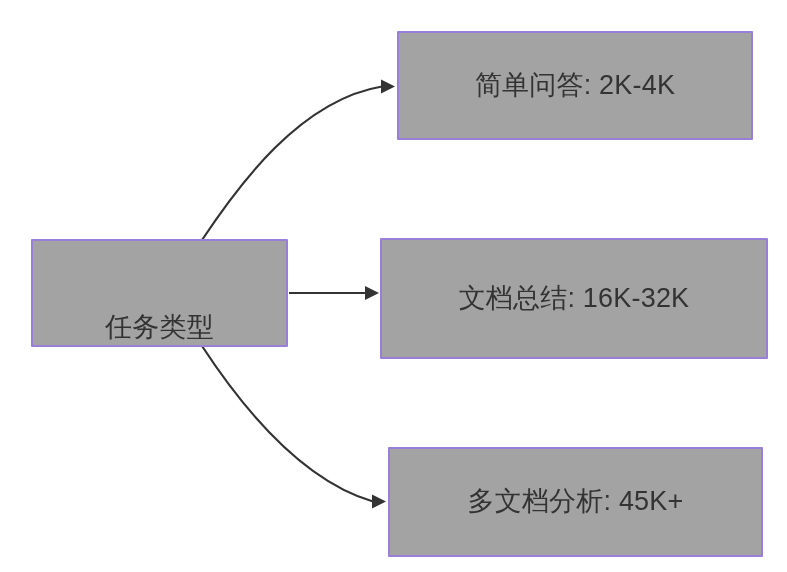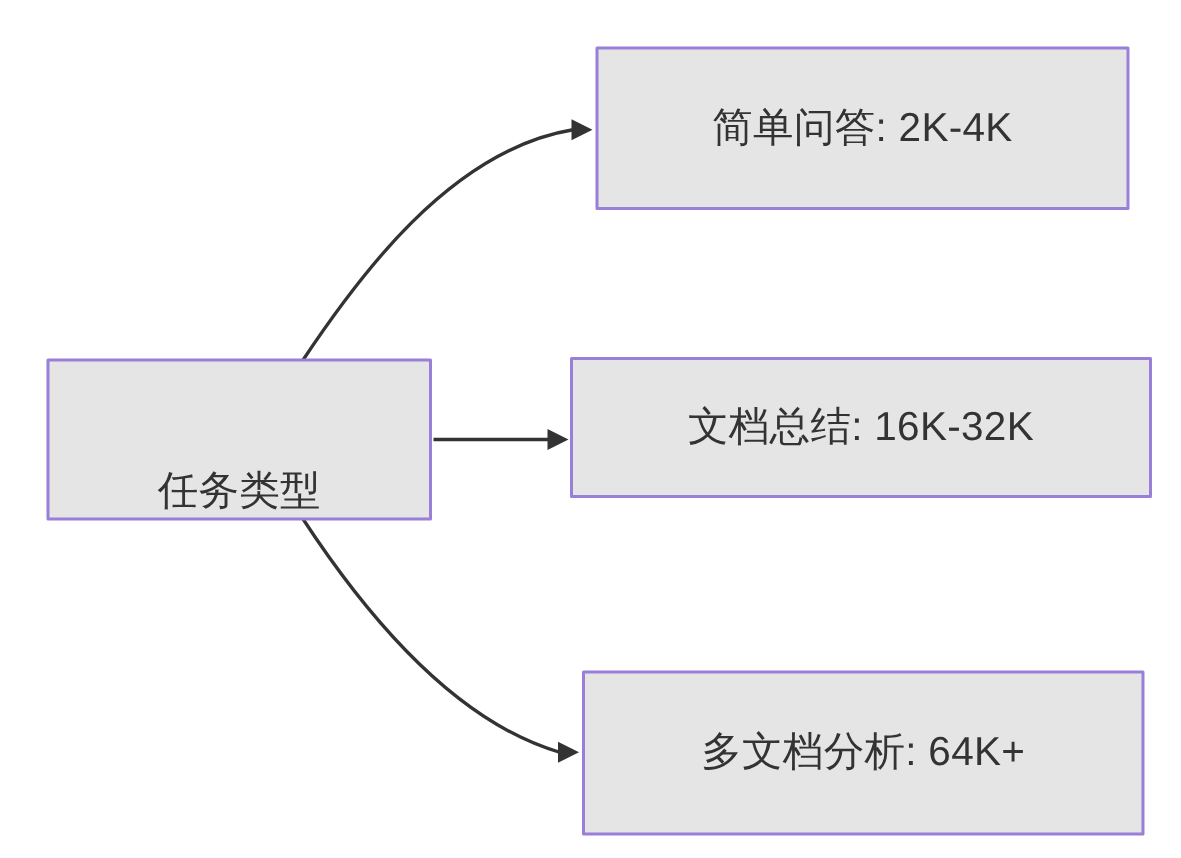--- a/index.html
+++ b/index.html
@@ -22,39 +22,39 @@
     position: absolute;
     left: 0;
     top: 0;
     width: 787px;
     height: 572px;
     pointer-events: none;
   }
   .node {
     position: absolute;
     box-sizing: border-box;
-    background: #e5e5e5;
+    background: #a3a3a3;
     border: 2px solid #9a7fd8;
     border-radius: 1px;
     display: flex;
     align-items: center;
     justify-content: center;
     text-align: center;
   }
   .node-label {
     color: #333333;
     font-size: 27px;
     line-height: 1.25;
     letter-spacing: 0.2px;
     white-space: nowrap;
   }
   
   #node-source   { left: 31px;  top: 239px; width: 257px; height: 108px; align-items: flex-end; }
   #node-simple   { left: 397px; top: 31px;  width: 356px; height: 109px; }
-  #node-doc      { left: 380px; top: 238px; width: 388px; height: 94px; }
+  #node-doc      { left: 380px; top: 238px; width: 388px; height: 121px; }
   #node-multidoc { left: 388px; top: 447px; width: 375px; height: 110px; }
   .edge-path {
     fill: none;
     stroke: #333333;
     stroke-width: 2.2;
     stroke-linecap: butt;
   }
   .arrow-head {
     fill: #333333;
   }
@@ -88,16 +88,16 @@
 
   <div class="node" id="node-simple">
     <span class="node-label">简单问答: 2K-4K</span>
   </div>
 
   <div class="node" id="node-doc">
     <span class="node-label">文档总结: 16K-32K</span>
   </div>
 
   <div class="node" id="node-multidoc">
-    <span class="node-label">多文档分析: 64K+</span>
+    <span class="node-label">多文档分析: 45K+</span>
   </div>
 
 </div>
 
 </body></html>

